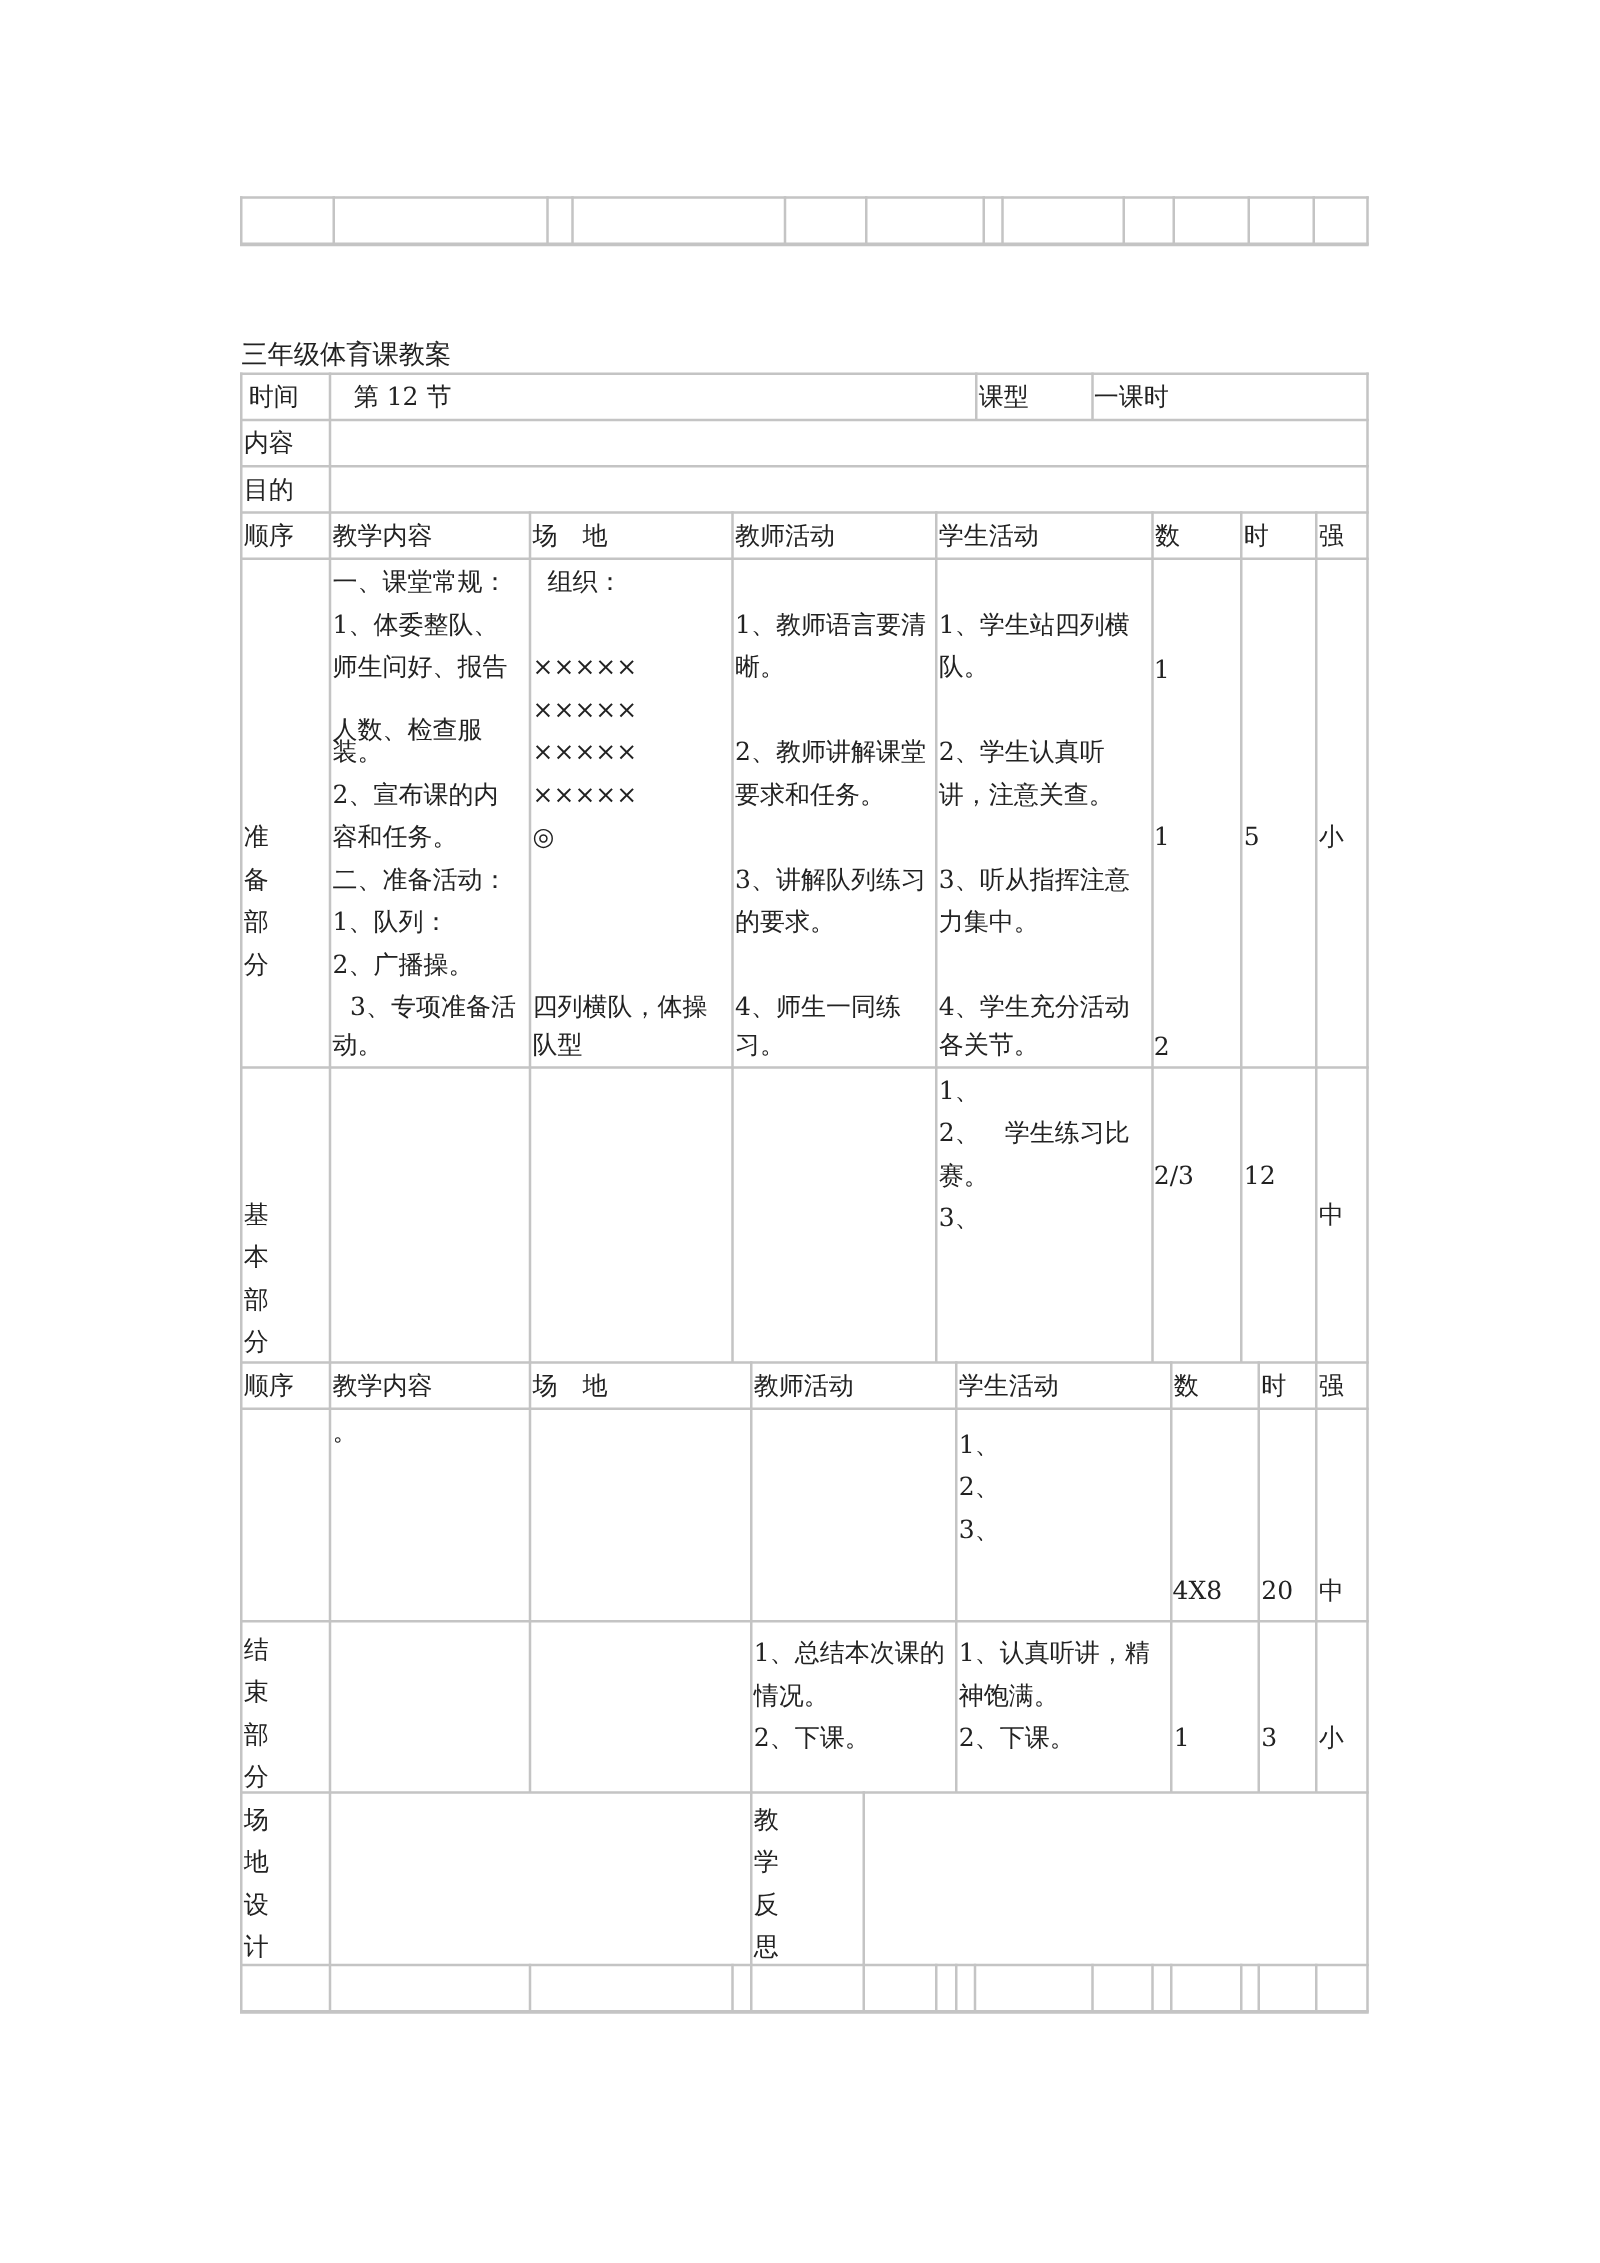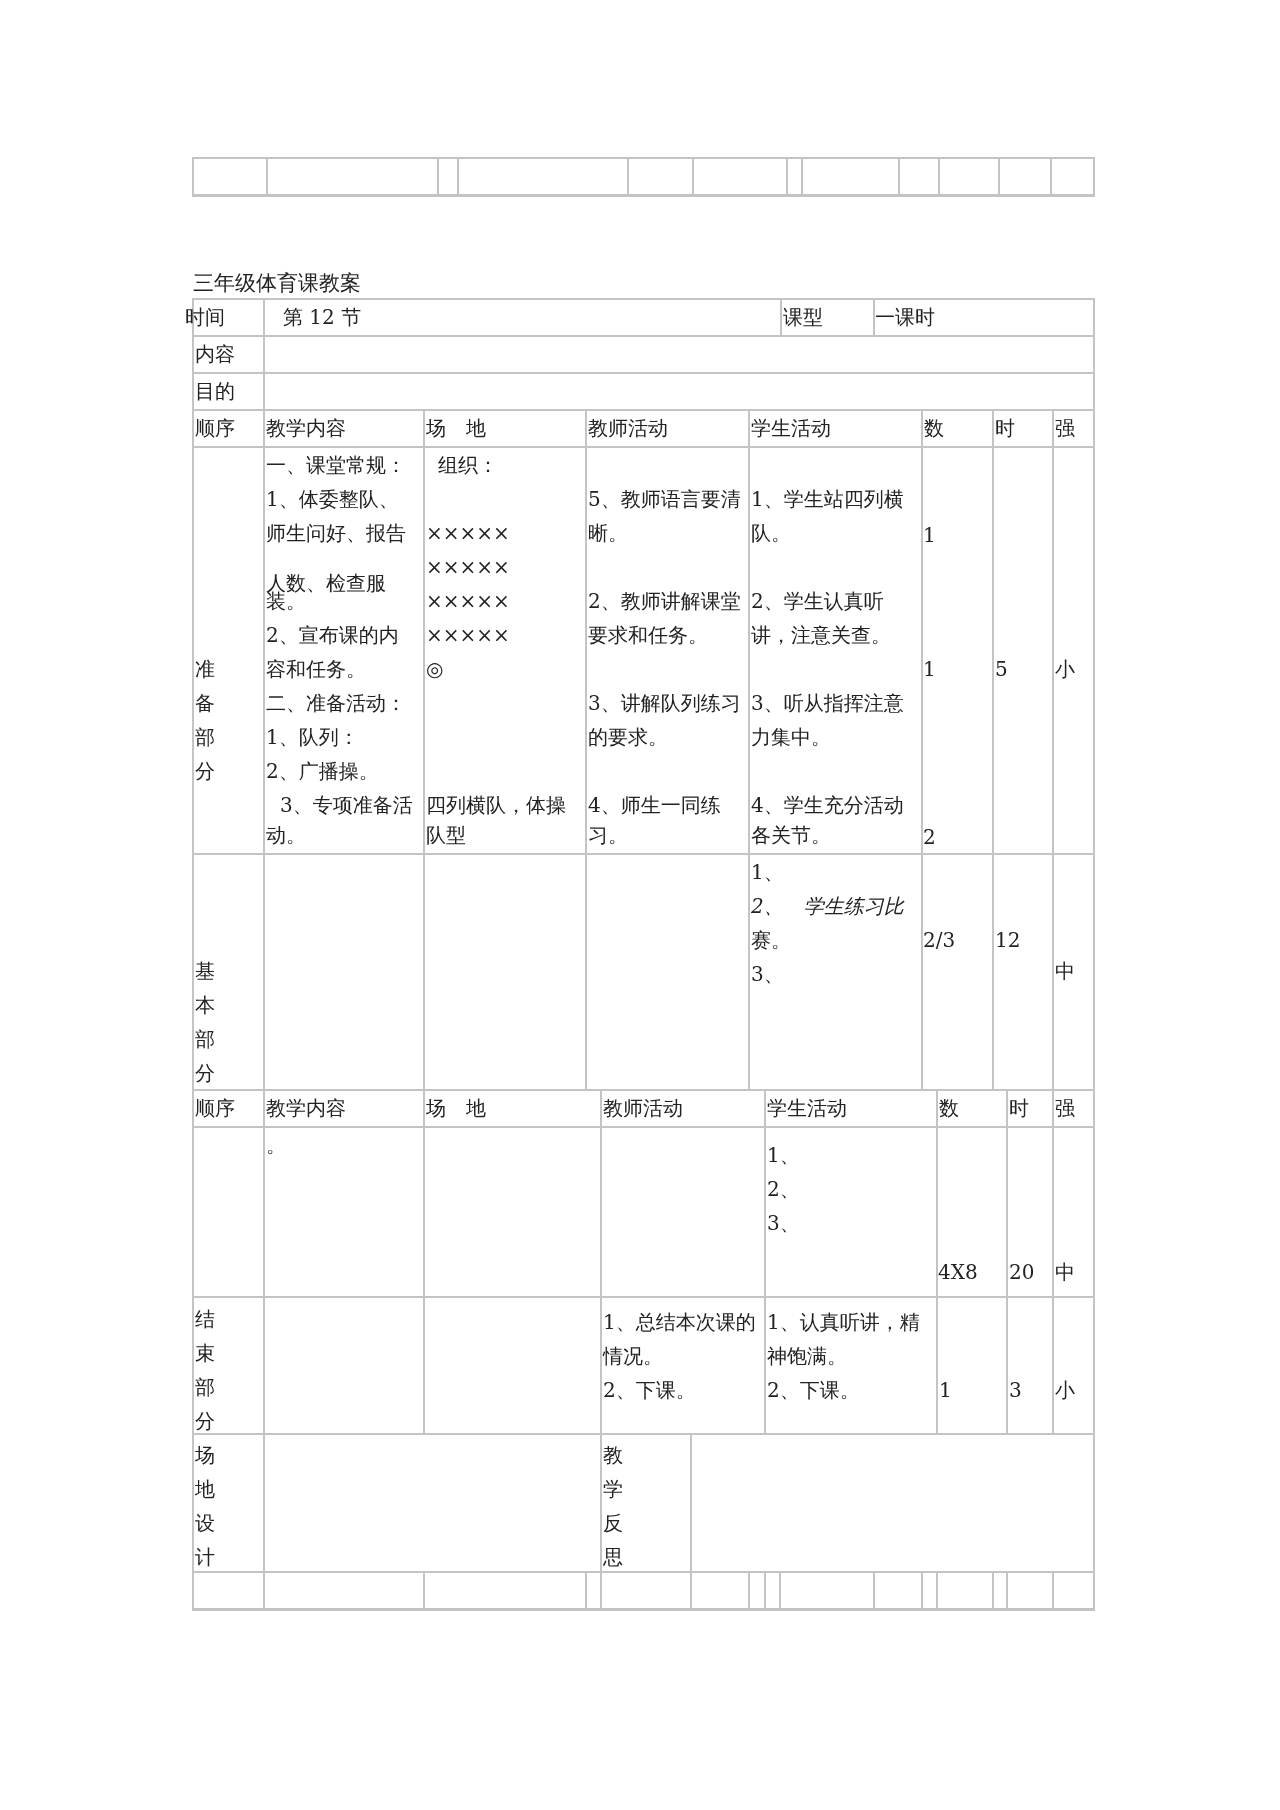--- a/index.html
+++ b/index.html
@@ -81,21 +81,21 @@
   <div class="vl" style="left:764px;top:1571px;height:38px;"></div>
   <div class="vl" style="left:779px;top:1571px;height:38px;"></div>
   <div class="vl" style="left:873px;top:1571px;height:38px;"></div>
   <div class="vl" style="left:921px;top:1571px;height:38px;"></div>
   <div class="vl" style="left:936px;top:1571px;height:38px;"></div>
   <div class="vl" style="left:992px;top:1571px;height:38px;"></div>
   <div class="vl" style="left:1006px;top:1571px;height:38px;"></div>
   <div class="vl" style="left:1052px;top:1571px;height:38px;"></div>
 </div>
 
-<div class="txt" style="left:185px;top:300px;">时间</div>
+<div class="txt" style="left:199px;top:300px;">时间</div>
 <div class="txt" style="left:283px;top:300px;">第 12 节</div>
 <div class="txt" style="left:783px;top:300px;">课型</div>
 <div class="txt" style="left:875px;top:300px;">一课时</div>
 
 <div class="txt" style="left:195px;top:337px;">内容</div>
 <div class="txt" style="left:268px;top:337px;"></div>
 <div class="txt" style="left:195px;top:374px;">目的</div>
 <div class="txt" style="left:268px;top:374px;"></div>
 
 <div>
@@ -132,21 +132,21 @@
     <div class="txt" style="left:426px;top:516px;">×××××</div>
     <div class="txt" style="left:426px;top:550px;">×××××</div>
     <div class="txt" style="left:426px;top:584px;">×××××</div>
     <div class="txt" style="left:426px;top:618px;">×××××</div>
     <div class="txt" style="left:426px;top:652px;">◎</div>
     <div class="txt" style="left:426px;top:788px;">四列横队，体操</div>
     <div class="txt" style="left:426px;top:818px;">队型</div>
   </div>
 
   <div>
-    <div class="txt" style="left:588px;top:482px;">5、教师语言要清</div>
+    <div class="txt" style="left:588px;top:482px;">1、教师语言要清</div>
     <div class="txt" style="left:588px;top:516px;">晰。</div>
     <div class="txt" style="left:588px;top:584px;">2、教师讲解课堂</div>
     <div class="txt" style="left:588px;top:618px;">要求和任务。</div>
     <div class="txt" style="left:588px;top:686px;">3、讲解队列练习</div>
     <div class="txt" style="left:588px;top:720px;">的要求。</div>
     <div class="txt" style="left:588px;top:788px;">4、师生一同练</div>
     <div class="txt" style="left:588px;top:818px;">习。</div>
   </div>
 
   <div>
@@ -163,21 +163,21 @@
   <div class="txt" style="left:923px;top:518px;">1</div>
   <div class="txt" style="left:923px;top:652px;">1</div>
   <div class="txt" style="left:923px;top:820px;">2</div>
   <div class="txt" style="left:995px;top:652px;">5</div>
   <div class="txt" style="left:1055px;top:652px;">小</div>
 </div>
 
 <div>
   <div class="vtxt" style="left:195px;top:954px;">基本部分</div>
   <div class="txt" style="left:751px;top:855px;">1、</div>
-  <div class="txt" style="left:751px;top:889px;font-style:italic;">2、　学生练习比</div>
+  <div class="txt" style="left:751px;top:889px;">2、　学生练习比</div>
   <div class="txt" style="left:751px;top:923px;">赛。</div>
   <div class="txt" style="left:751px;top:957px;">3、</div>
   <div class="txt" style="left:923px;top:923px;">2/3</div>
   <div class="txt" style="left:995px;top:923px;">12</div>
   <div class="txt" style="left:1055px;top:954px;">中</div>
 </div>
 
 <div>
   <div class="txt" style="left:195px;top:1091px;">顺序</div>
   <div class="txt" style="left:266px;top:1091px;">教学内容</div>

